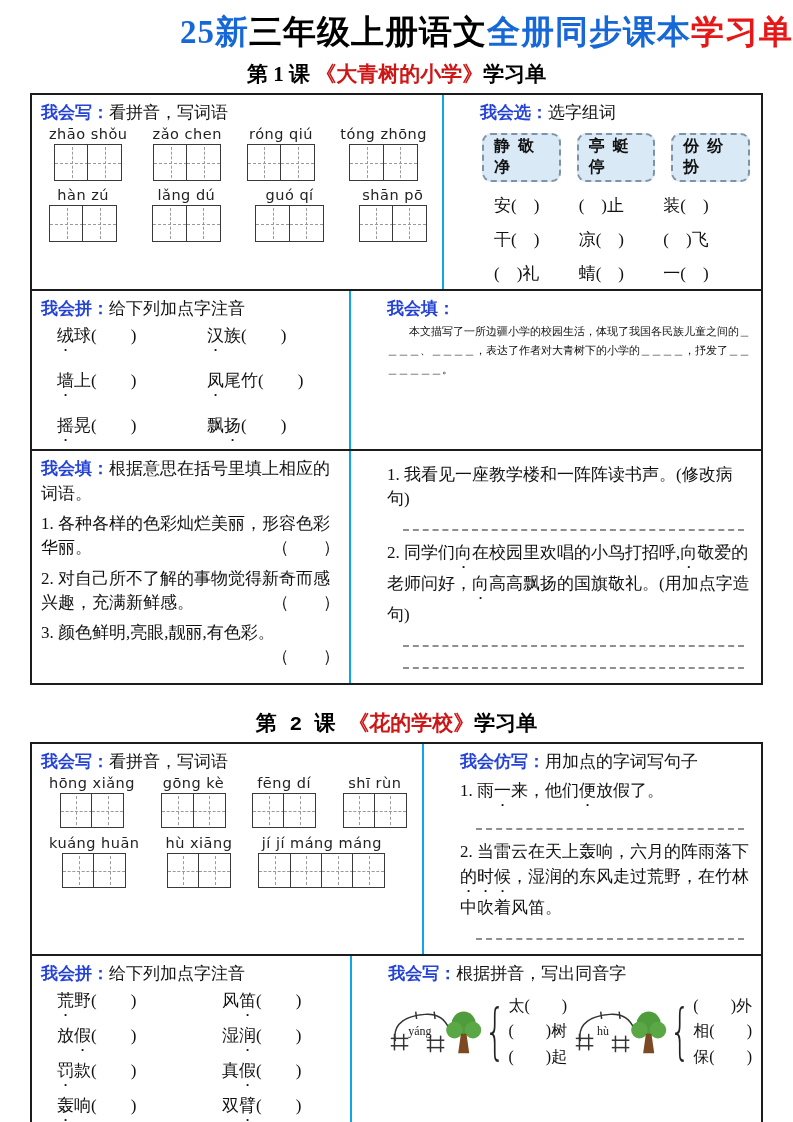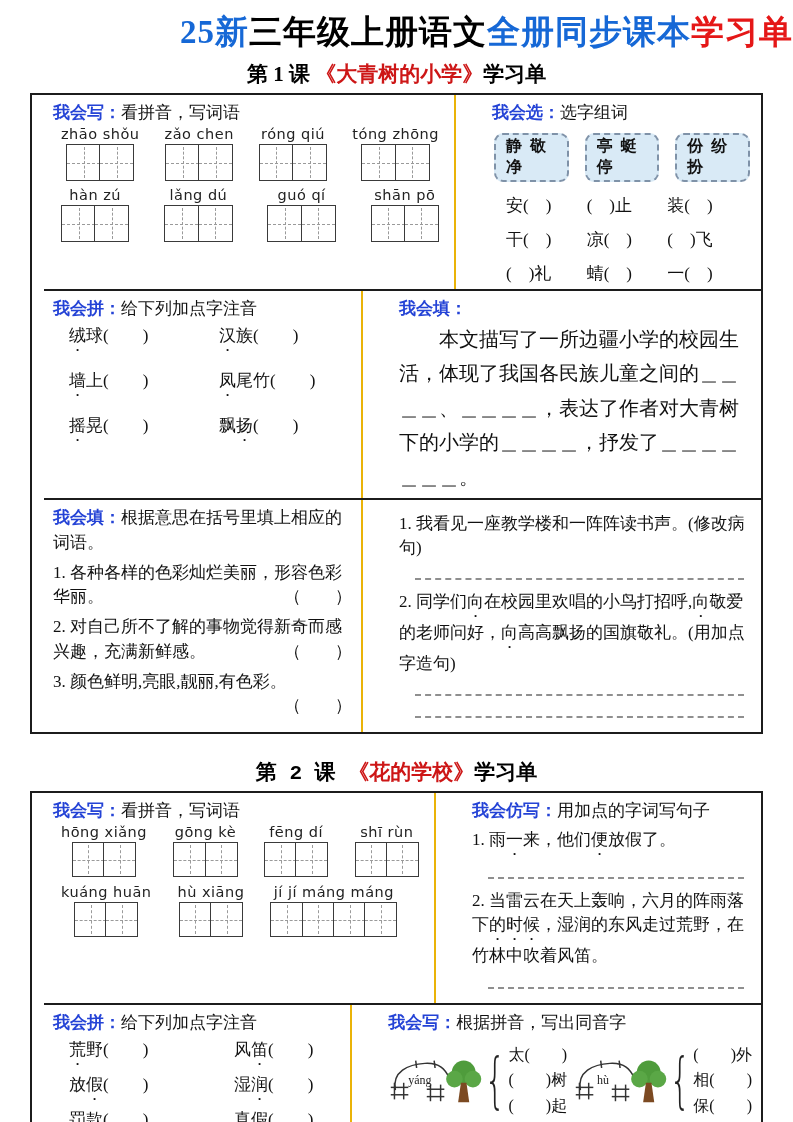--- a/index.html
+++ b/index.html
@@ -7,24 +7,24 @@
          font-family:"Liberation Serif", serif; overflow:hidden; }
   .page { position:relative; width:793px; height:1122px; padding-top:10px; }
 
   .title { text-align:right; font-size:33px; font-weight:bold; letter-spacing:1px; }
   .t-blue { color:#1668d6; } .t-black { color:#000; } .t-red { color:#e51717; }
 
   .lesson-title { text-align:center; font-size:21px; font-weight:bold; margin:5px 0 5px; color:#000; }
   .lt-book { color:#cd1616; }
 
   .sheet { width:733px; margin:0 auto; border:2.5px solid #1c1c1c; background:#fff; }
-  .trow { display:flex; border-top:2px solid #1c1c1c;margin-left:12px; }
+  .trow { display:flex; border-top:2px solid #1c1c1c; }
   .trow:first-child { border-top:none; }
   .tcell { padding:6px 9px 4px; }
-  .tcell + .tcell { border-left:2px solid #eab308; flex:1;padding-left:36px; }
+  .tcell + .tcell { border-left:2px solid #0ea5e9; flex:1;padding-left:36px; }
 
   .box-head { color:#2443d6; font-weight:bold; font-size:17px; }
   .box-head.hei { font-family:"Liberation Sans", sans-serif; }
   .instr { font-size:17px; }
 
   .py-row { display:flex; justify-content:space-between; padding:2px 6px 0 8px; }
   .py-row.l2 { justify-content:flex-start; gap:26px; }
   .py-group { text-align:center; }
   .py { font-family:"DejaVu Sans", sans-serif; font-size:14.5px; color:#222; white-space:nowrap; letter-spacing:0.5px; }
   .tz { display:flex; justify-content:center; margin-top:2px; }
@@ -38,21 +38,21 @@
   .chip { background:#d9eaf6; border:2px dashed #7f92a8; border-radius:9px;
           padding:1px 10px 2px; font-weight:bold; font-size:16px; letter-spacing:2px; }
   .choose-grid { display:grid; grid-template-columns:1fr 1fr 1fr; row-gap:11px; font-size:17px; padding:2px 4px 0 14px; }
 
   .pin-grid { display:grid; grid-template-columns:150px 1fr; row-gap:14px; font-size:17px; padding:4px 0 0 16px; }
   .pin-grid.l2 { grid-template-columns:165px 1fr; }
 
   .dot-under { -webkit-text-emphasis:filled dot; -webkit-text-emphasis-position:under;
                text-emphasis:filled dot; text-emphasis-position:under right; }
 
-  .fill-text { font-size:20px; line-height:1.72; text-indent:2em; margin-top:2px; }
+  .fill-text { font-size:11px; line-height:1.72; text-indent:2em; margin-top:2px; }
 
   .num-item { font-size:17px; line-height:1.42; margin-top:6px; overflow:hidden; }
   .num-item .paren { float:right; }
 
   .ans-line { border-bottom:2px dashed #8f8f8f; height:12px; margin:8px 8px 10px 16px; }
 
   .hei-txt { font-family:"Liberation Sans", sans-serif; }
   .judge-head-line { font-size:16.5px; }
   .judge-gap { display:inline-block; width:56px; }
   .judge-mark { margin-left:16px; }

